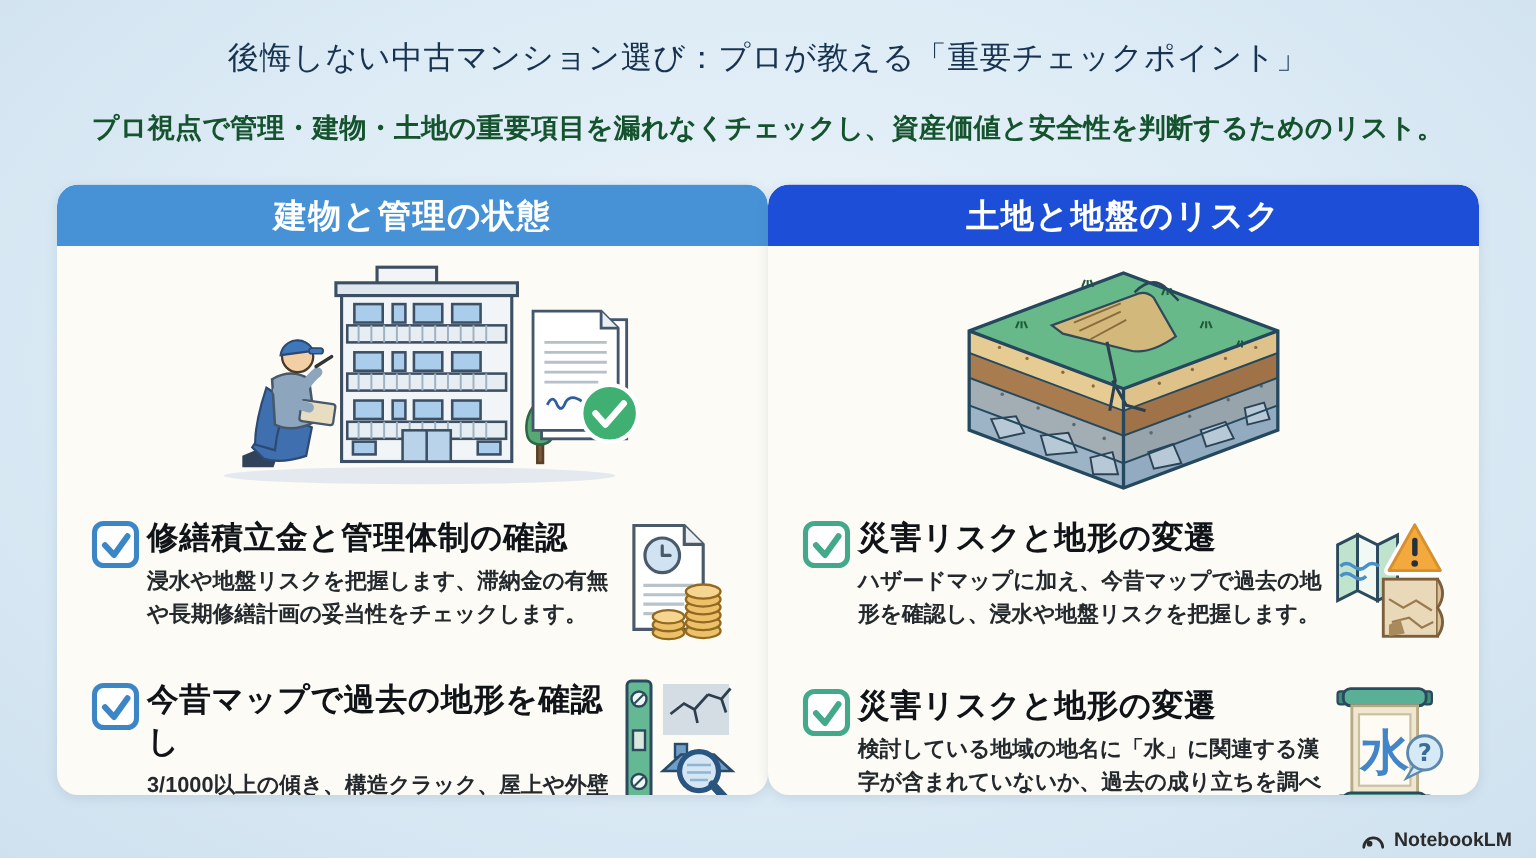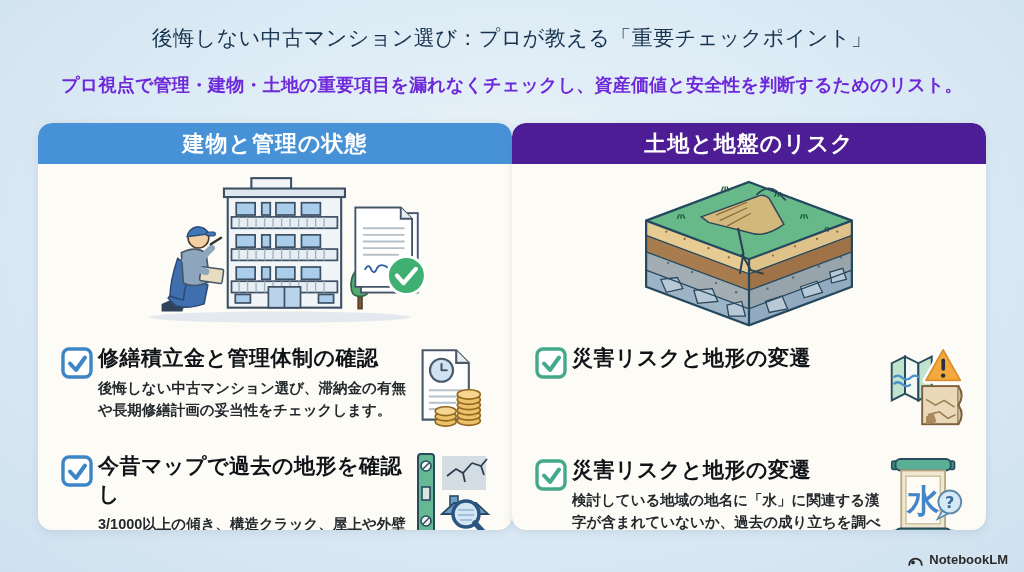--- a/index.html
+++ b/index.html
@@ -8,34 +8,34 @@
     font-family:"Liberation Sans","DejaVu Sans",sans-serif;
     background:radial-gradient(ellipse at 50% 42%, #ecf3fa 0%, #dcebf5 55%, #cfe1ef 100%);
     position:relative;
   }
   .page-title {
     text-align:center; margin-top:24px;
     font-size:21px; font-weight:400; color:#17334f; letter-spacing:.5px;
   }
   .page-subtitle {
     text-align:center; margin-top:21px;
-    font-size:18px; font-weight:700; color:#6d28d9; letter-spacing:.2px;
+    font-size:18px; font-weight:700; color:#14532d; letter-spacing:.2px;
   }
   .cards { display:flex; padding:0 38px; margin-top:26px; }
   .card {
     flex:1; height:407px; background:#fcfbf5; border-radius:14px;
     box-shadow:0 2px 8px rgba(70,100,130,.14); overflow:hidden;
   }
   .card-header {
     height:41px; display:flex; align-items:center; justify-content:center;
     color:#ffffff; font-size:22px; font-weight:800; letter-spacing:1px;
     border-radius:14px 14px 0 0;
   }
   .card--blue .card-header { background:#4792d6; }
-  .card--green .card-header { background:#4c1d95; }
+  .card--green .card-header { background:#1d4ed8; }
   .illustration { height:160px; display:flex; align-items:center; justify-content:center; margin-top:6px; }
   .check-item { display:flex; align-items:flex-start; padding:0 18px 0 22px; margin-top:14px; }
   .check-item + .check-item { margin-top:24px; }
   .checkbox { flex:0 0 34px; margin-top:2px; }
   .item-text { margin-left:4px; flex:1; min-width:0; }
   .item-title { font-size:21px; font-weight:800; color:#101418; letter-spacing:.5px; }
   .item-desc { margin-top:6px; font-size:14.5px; font-weight:600; color:#24292e; line-height:1.5; max-width:316px; }
   .item-icon { flex:0 0 84px; display:flex; justify-content:center; margin-left:2px; }
   .footer-brand {
     position:absolute; right:16px; bottom:5px;
@@ -139,21 +139,21 @@
       </svg>
     </div>
 
     <div class="check-item">
       <svg class="checkbox" width="34" height="34" viewBox="0 0 34 34">
         <rect x="3" y="3" width="28" height="28" rx="6" fill="#ffffff" stroke="#3c86c6" stroke-width="3.4"></rect>
         <path d="M10,17.5 l6,6.5 l9,-12.5" fill="none" stroke="#3c86c6" stroke-width="4" stroke-linecap="round" stroke-linejoin="round"></path>
       </svg>
       <div class="item-text">
         <div class="item-title">修繕積立金と管理体制の確認</div>
-        <div class="item-desc">後悔しない中古マンション選び、滞納金の有無や長期修繕計画の妥当性をチェックします。</div>
+        <div class="item-desc">浸水や地盤リスクを把握します、滞納金の有無や長期修繕計画の妥当性をチェックします。</div>
       </div>
       <div class="item-icon">
         <svg width="76" height="84" viewBox="0 0 72 80">
           <path d="M8,6 h32 l12,12 v54 h-44 z" fill="#ffffff" stroke="#4a5a6a" stroke-width="2"></path>
           <path d="M40,6 v12 h12" fill="#e8eef2" stroke="#4a5a6a" stroke-width="2"></path>
           <circle cx="26" cy="25" r="11" fill="#cfe3f2" stroke="#4a5a6a" stroke-width="2"></circle>
           <path d="M26,25 v-6 M26,25 h5" stroke="#4a5a6a" stroke-width="2" stroke-linecap="round"></path>
           <g stroke="#b9c2c9" stroke-width="2">
             <line x1="14" y1="44" x2="46" y2="44"></line>
               <line x1="14" y1="50" x2="46" y2="50"></line>
@@ -278,20 +278,21 @@
       </svg>
     </div>
 
     <div class="check-item">
       <svg class="checkbox" width="34" height="34" viewBox="0 0 34 34">
         <rect x="3" y="3" width="28" height="28" rx="6" fill="#ffffff" stroke="#43a98a" stroke-width="3.4"></rect>
         <path d="M10,17.5 l6,6.5 l9,-12.5" fill="none" stroke="#43a98a" stroke-width="4" stroke-linecap="round" stroke-linejoin="round"></path>
       </svg>
       <div class="item-text">
         <div class="item-title">災害リスクと地形の変遷</div>
+        <div class="item-desc">ハザードマップに加え、今昔マップで過去の地形を確認し、浸水や地盤リスクを把握します。</div>
       </div>
       <div class="item-icon">
         <svg width="80" height="88" viewBox="0 0 84 92">
           <g stroke="#2c4a5e" stroke-width="2">
             <polygon points="6,20 20,13 20,52 6,59" fill="#bfe3cd"></polygon>
             <polygon points="20,13 34,20 34,59 20,52" fill="#f2f8f4"></polygon>
             <polygon points="34,20 48,13 48,52 34,59" fill="#bfe3cd"></polygon>
           </g>
           <path d="M8,35 q4,-4 9,0 t9,0 t9,0 M8,42 q4,-4 9,0 t9,0" fill="none" stroke="#4a90c8" stroke-width="2.4"></path>
           <rect x="38" y="44" width="38" height="40" fill="#e9d9b8" stroke="#7c5f3c" stroke-width="2"></rect>

